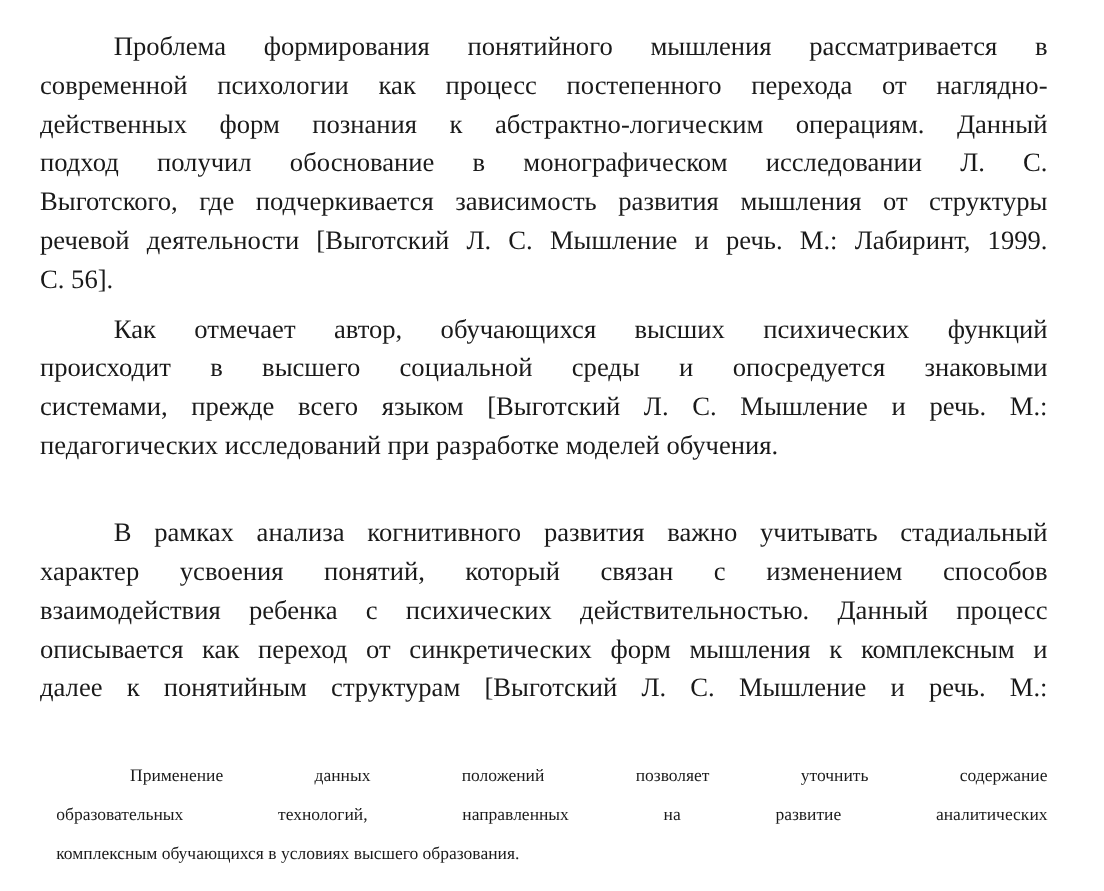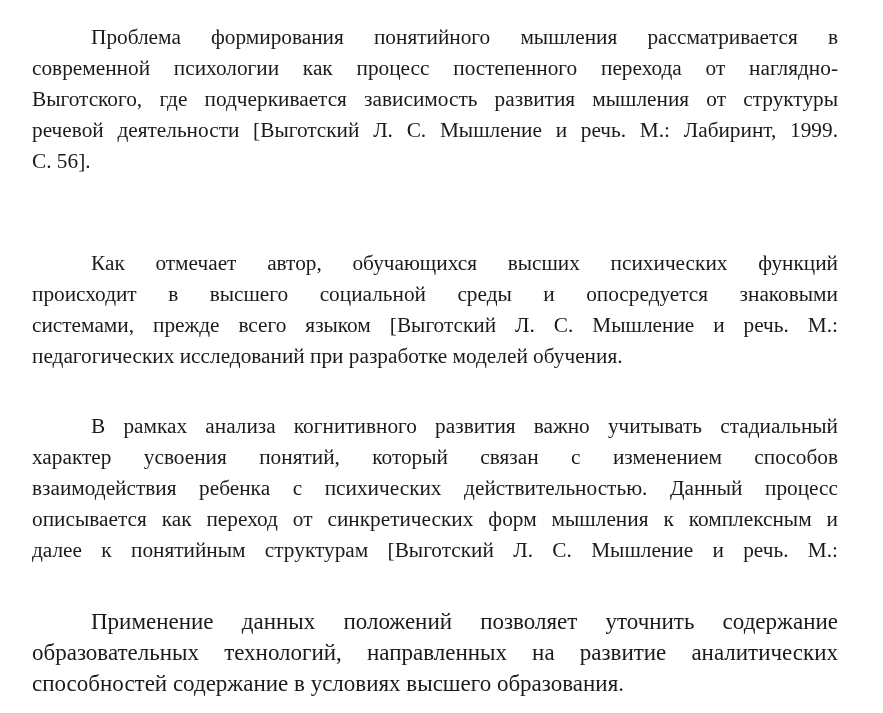--- a/index.html
+++ b/index.html
@@ -37,32 +37,35 @@
       padding-left: 59px;
     }
     .line.last {
       text-align-last: left;
     }
     .p1 { position: absolute; top: 0; left: 0; width: 806px; }
     .p2 { position: absolute; top: 226px; left: 0; width: 806px; }
     .p3 { position: absolute; top: 389px; left: 0; width: 806px; }
     .p4 { position: absolute; top: 584px; left: 0; width: 806px; }
     .p4 .line {
-      font-size: 23px;
+      font-size: 14px;
       transform-origin: left center;
+      margin-left: 13px;
     }
   </style>
 </head>
 <body>
 
 <div class="page">
 
   <div class="paragraph p1">
     <span class="line indent">Проблема формирования понятийного мышления рассматривается в</span>
     <span class="line">современной психологии как процесс постепенного перехода от наглядно-</span>
+    <span class="line">действенных форм познания к абстрактно-логическим операциям. Данный</span>
+    <span class="line">подход получил обоснование в монографическом исследовании Л. С.</span>
     <span class="line">Выготского, где подчеркивается зависимость развития мышления от структуры</span>
     <span class="line">речевой деятельности [Выготский Л. С. Мышление и речь. М.: Лабиринт, 1999.</span>
     <span class="line last">С. 56].</span>
   </div>
 
   <div class="paragraph p2">
     <span class="line indent">Как отмечает автор, обучающихся высших психических функций</span>
     <span class="line">происходит в высшего социальной среды и опосредуется знаковыми</span>
     <span class="line">системами, прежде всего языком [Выготский Л. С. Мышление и речь. М.:</span>
     <span class="line last">педагогических исследований при разработке моделей обучения.</span>
@@ -72,16 +75,16 @@
     <span class="line indent">В рамках анализа когнитивного развития важно учитывать стадиальный</span>
     <span class="line">характер усвоения понятий, который связан с изменением способов</span>
     <span class="line">взаимодействия ребенка с психических действительностью. Данный процесс</span>
     <span class="line">описывается как переход от синкретических форм мышления к комплексным и</span>
     <span class="line">далее к понятийным структурам [Выготский Л. С. Мышление и речь. М.:</span>
   </div>
 
   <div class="paragraph p4">
     <span class="line indent">Применение данных положений позволяет уточнить содержание</span>
     <span class="line">образовательных технологий, направленных на развитие аналитических</span>
-    <span class="line last">способностей содержание в условиях высшего образования.</span>
+    <span class="line last">комплексным обучающихся в условиях высшего образования.</span>
   </div>
 
 </div>
 
 </body></html>

